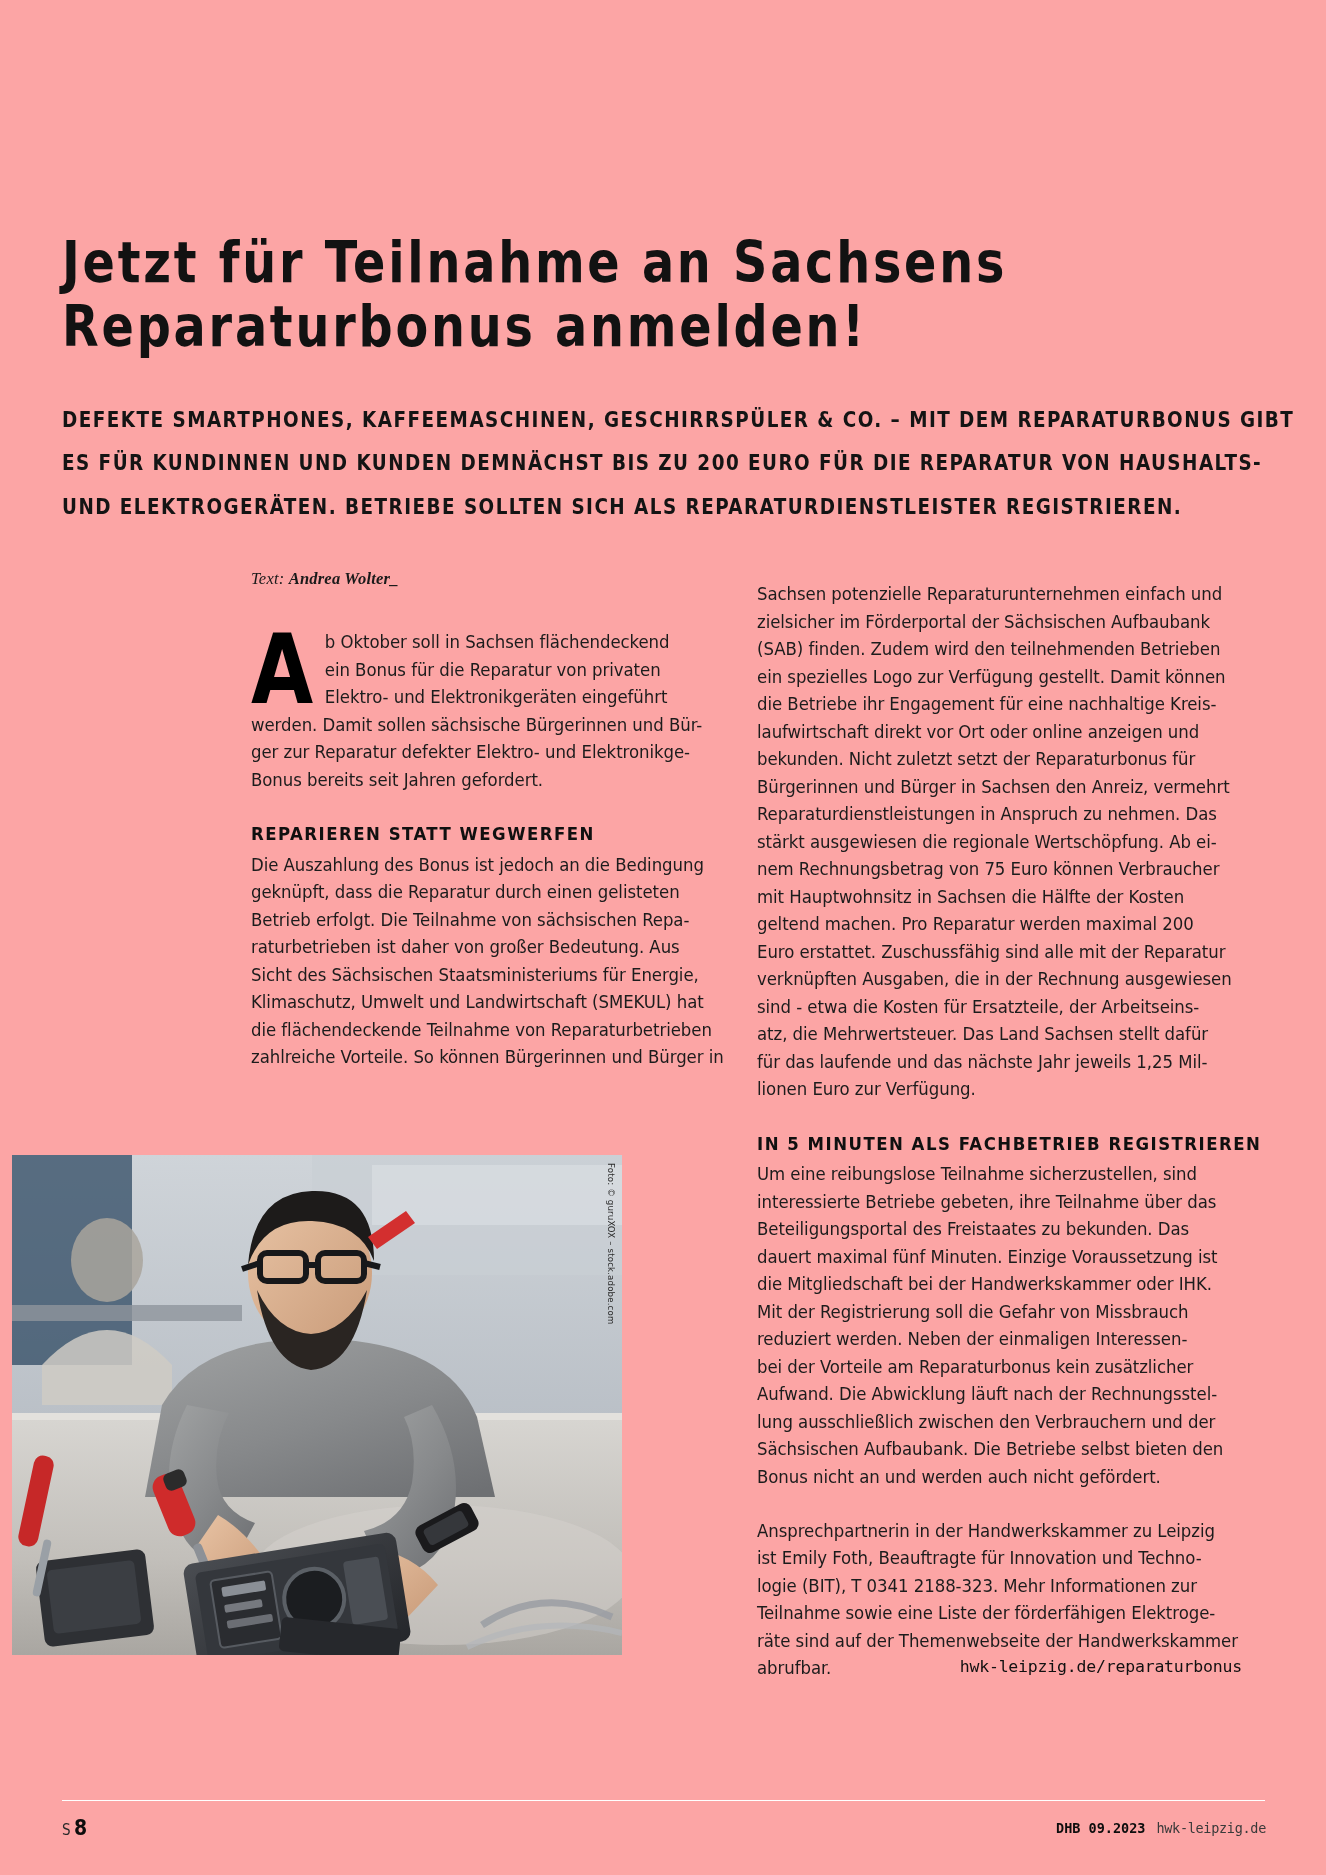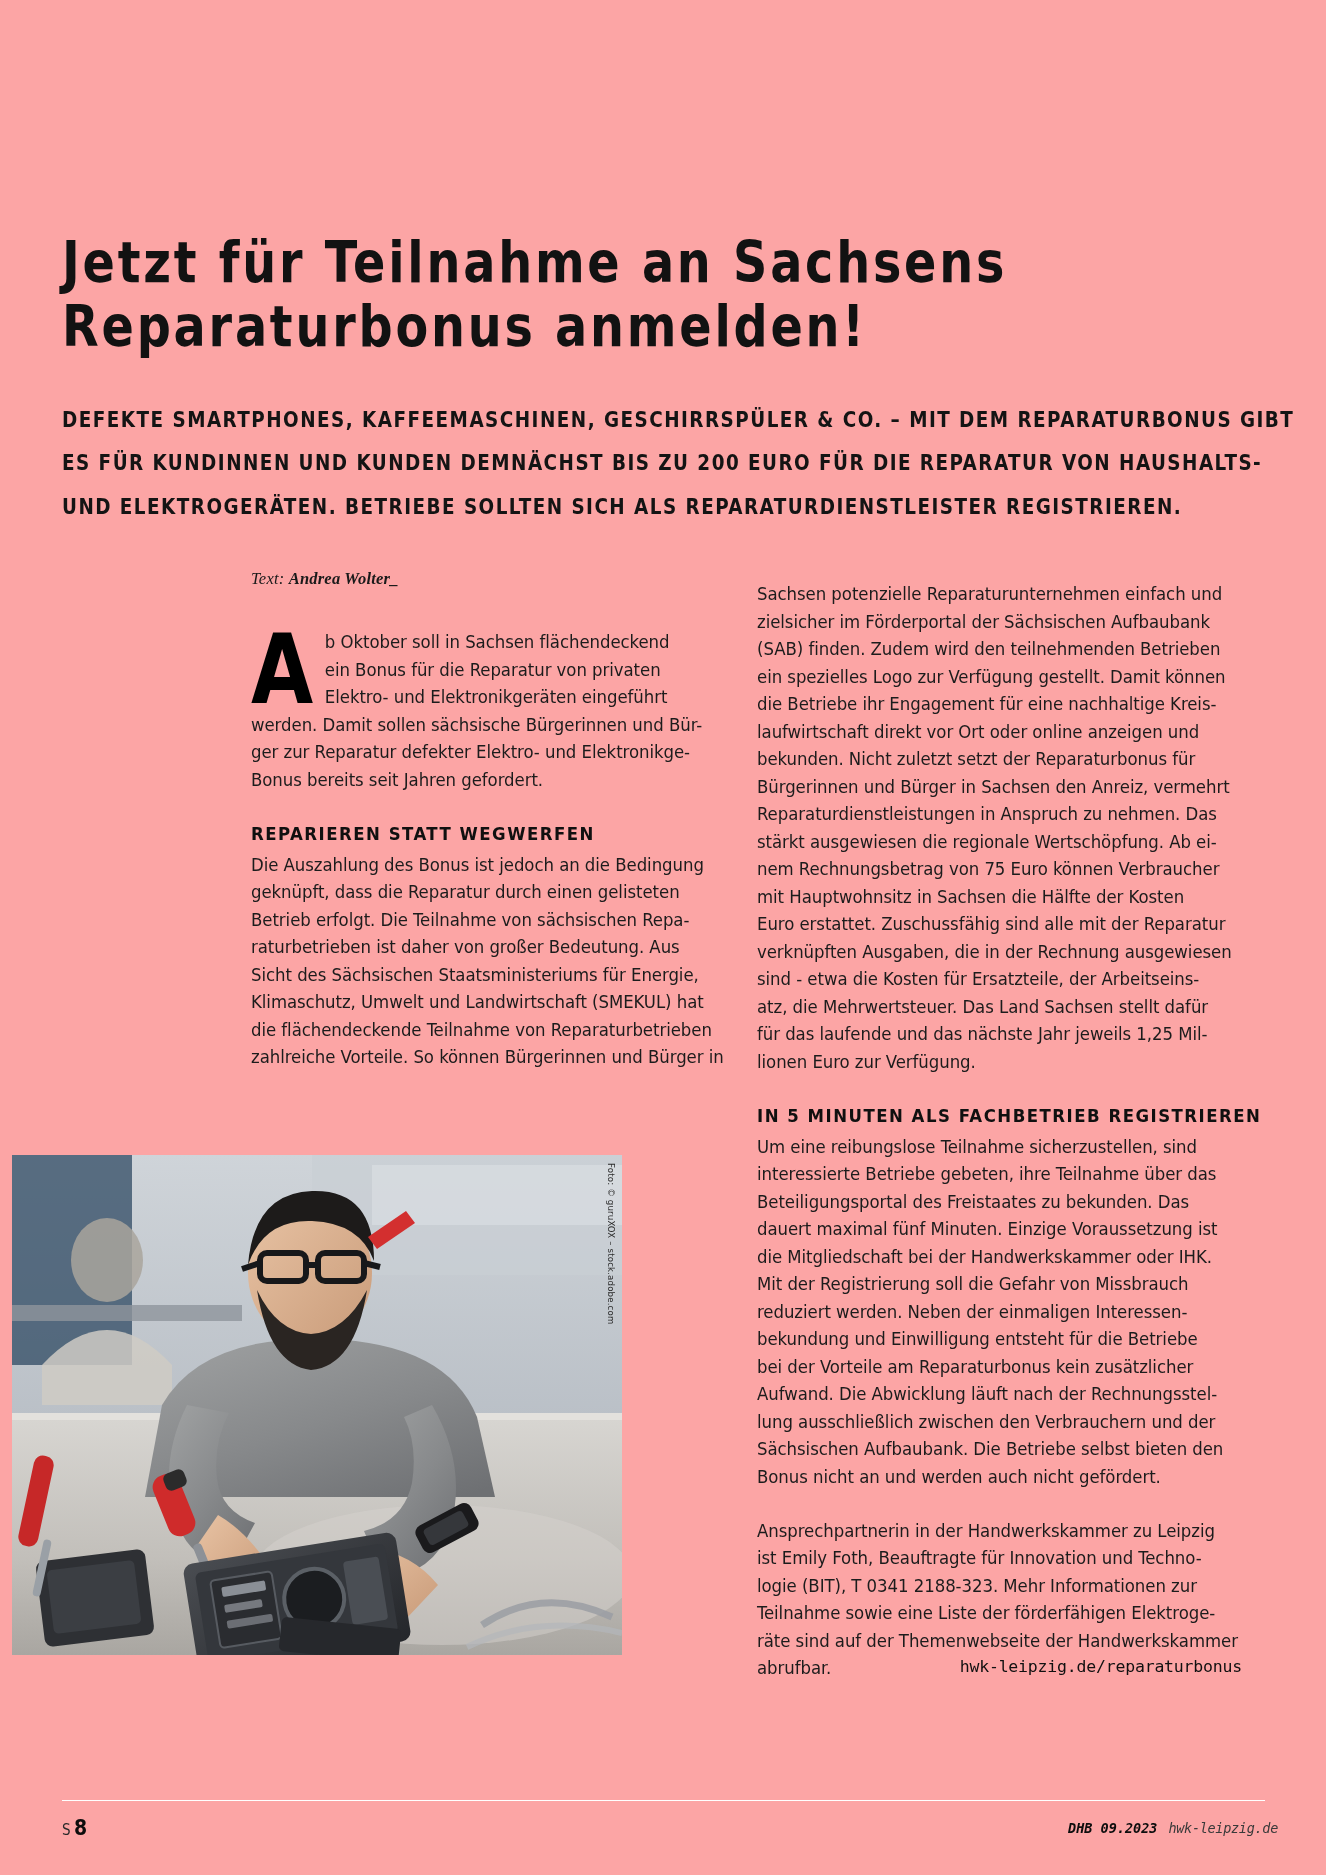--- a/index.html
+++ b/index.html
@@ -172,28 +172,27 @@
     letter-spacing: 0.5px;
   }
   .folio-left .folio-num {
     font-weight: 700;
     font-size: 21px;
     color: #0d0d0d;
     margin-left: 3px;
   }
   .folio-right {
     position: absolute;
-    right: 48px;
+    right: 60px;
     top: 1820px;
     font-family: "DejaVu Sans Mono", "Liberation Mono", monospace;
     font-size: 13.5px;
     letter-spacing: -0.3px;
     color: #2a2a2a;
     white-space: nowrap;
-    font-style: italic;
   }
   .folio-right .issue { font-weight: 700; color: #0d0d0d; letter-spacing: 0px; }
   .folio-right .site  { margin-left: 11px; color: #3a3a3a; }
 </style>
 </head>
 <body>
 
 <div class="page">
 
   <h1 class="headline">
@@ -244,39 +243,39 @@
       <span class="ln">(SAB) finden. Zudem wird den teilnehmenden Betrieben</span>
       <span class="ln">ein spezielles Logo zur Verfügung gestellt. Damit können</span>
       <span class="ln">die Betriebe ihr Engagement für eine nachhaltige Kreis-</span>
       <span class="ln">laufwirtschaft direkt vor Ort oder online anzeigen und</span>
       <span class="ln">bekunden. Nicht zuletzt setzt der Reparaturbonus für</span>
       <span class="ln">Bürgerinnen und Bürger in Sachsen den Anreiz, vermehrt</span>
       <span class="ln">Reparaturdienstleistungen in Anspruch zu nehmen. Das</span>
       <span class="ln">stärkt ausgewiesen die regionale Wertschöpfung. Ab ei-</span>
       <span class="ln">nem Rechnungsbetrag von 75 Euro können Verbraucher</span>
       <span class="ln">mit Hauptwohnsitz in Sachsen die Hälfte der Kosten</span>
+      <span class="ln">geltend machen. Pro Reparatur werden maximal 200</span>
       <span class="ln">Euro erstattet. Zuschussfähig sind alle mit der Reparatur</span>
       <span class="ln">verknüpften Ausgaben, die in der Rechnung ausgewiesen</span>
       <span class="ln">sind - etwa die Kosten für Ersatzteile, der Arbeitseins-</span>
       <span class="ln">atz, die Mehrwertsteuer. Das Land Sachsen stellt dafür</span>
       <span class="ln">für das laufende und das nächste Jahr jeweils 1,25 Mil-</span>
       <span class="ln">lionen Euro zur Verfügung.</span>
     </p>
 
     <div class="subhead">IN 5 MINUTEN ALS FACHBETRIEB REGISTRIEREN</div>
 
     <p class="ptxt">
       <span class="ln">Um eine reibungslose Teilnahme sicherzustellen, sind</span>
       <span class="ln">interessierte Betriebe gebeten, ihre Teilnahme über das</span>
       <span class="ln">Beteiligungsportal des Freistaates zu bekunden. Das</span>
       <span class="ln">dauert maximal fünf Minuten. Einzige Voraussetzung ist</span>
       <span class="ln">die Mitgliedschaft bei der Handwerkskammer oder IHK.</span>
       <span class="ln">Mit der Registrierung soll die Gefahr von Missbrauch</span>
       <span class="ln">reduziert werden. Neben der einmaligen Interessen-</span>
-      <span class="ln">bekundung und Einwilligung entsteht für die Betriebe</span>
       <span class="ln">bei der Vorteile am Reparaturbonus kein zusätzlicher</span>
       <span class="ln">Aufwand. Die Abwicklung läuft nach der Rechnungsstel-</span>
       <span class="ln">lung ausschließlich zwischen den Verbrauchern und der</span>
       <span class="ln">Sächsischen Aufbaubank. Die Betriebe selbst bieten den</span>
       <span class="ln">Bonus nicht an und werden auch nicht gefördert.</span>
     </p>
 
     <div class="gap"></div>
 
     <p class="ptxt">

